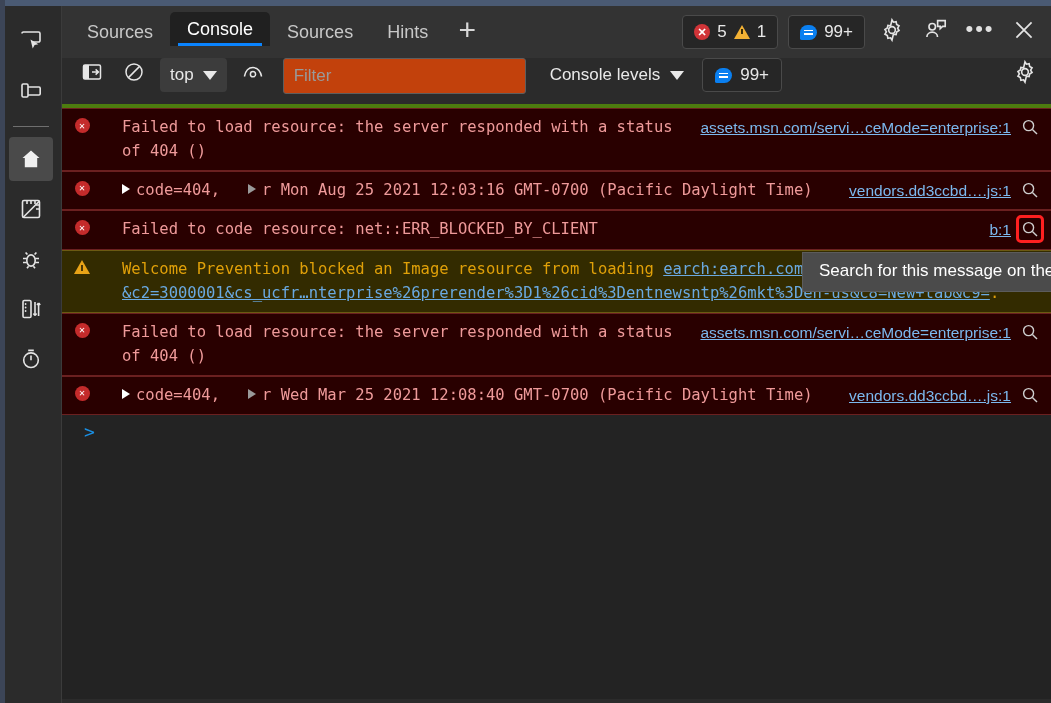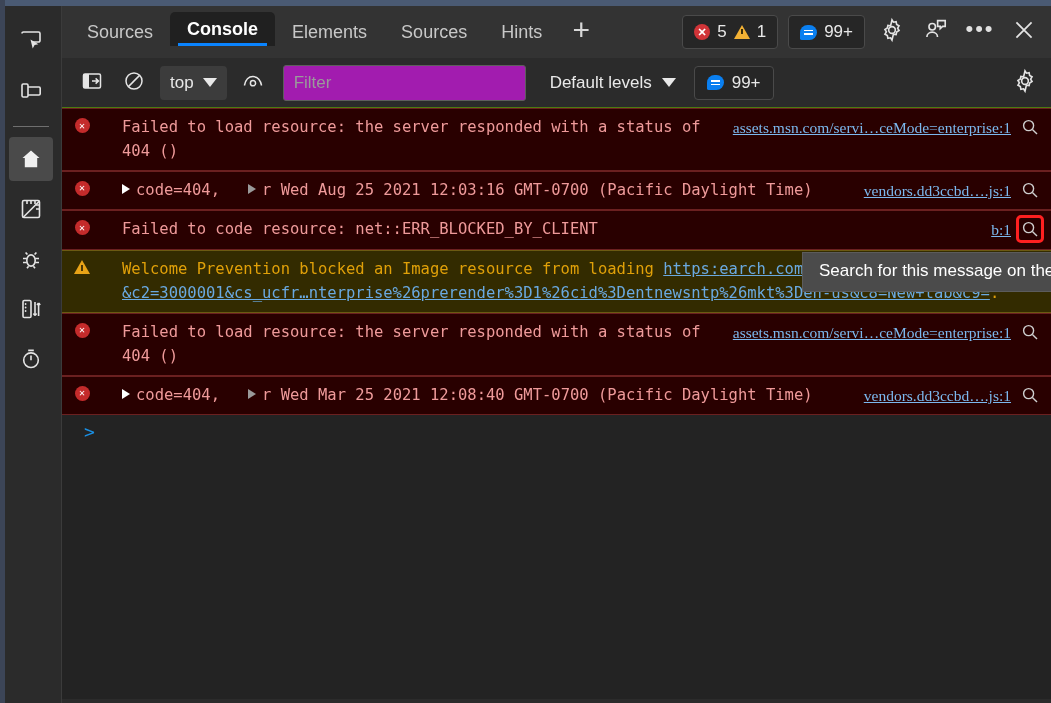--- a/index.html
+++ b/index.html
@@ -76,21 +76,20 @@
     color: #c8c8c8;
     font-size: 18px;
     position: relative;
     white-space: nowrap;
   }
   .tab.active {
     background: #202020;
     color: #ffffff;
     border-radius: 5px 5px 0 0;
     margin: 6px 0 12px 0;
-    font-weight: bold;
   }
   .tab.active:after {
     content: ""; position: absolute;
     left: 8px; right: 8px; bottom: 0; height: 3px;
     background: #0a84ff;
   }
   .tab-add {
     display: flex; align-items: center; justify-content: center;
     width: 44px; color: #d8d8d8; font-size: 30px; font-weight: 300;
     padding-bottom: 4px;
@@ -140,25 +139,25 @@
     display: flex; align-items: center; justify-content: center;
     color: #e0e0e0;
     border-radius: 4px;
   }
   .dots { letter-spacing: 2px; font-size: 22px; line-height: 1; padding-bottom: 7px; }
 
   
   .console-toolbar {
     height: 50px;
     background: #2b2b2b;
-    display: flex; align-items: center;
+    display: flex; align-items: flex-start;
     padding: 0 10px 0 14px;
     gap: 10px;
     flex: 0 0 50px;
-    border-bottom: 1px solid #4d7c0f;
+    border-bottom: 4px solid #4d7c0f;
   }
   .tool-btn {
     width: 32px; height: 32px;
     display: flex; align-items: center; justify-content: center;
     color: #e6e6e6; border-radius: 4px;
   }
   .ctx-select {
     display: flex; align-items: center; gap: 9px;
     background: #3c3c3c;
     border-radius: 4px;
@@ -169,21 +168,21 @@
   }
   .caret-down {
     width: 0; height: 0;
     border-left: 7px solid transparent;
     border-right: 7px solid transparent;
     border-top: 9px solid #e9e9e9;
   }
   .filter-input {
     flex: 0 0 182px;
     height: 36px;
-    background: #a21caf;
+    background: #c2410c;
     border: 1px solid #5e5e5e;
     border-radius: 3px;
     color: #c9c9c9;
     font-size: 17px;
     padding: 0 10px;
     font-family: "Liberation Sans", sans-serif;
     margin-left: 4px;
   }
   .filter-input::placeholder { color: #9a9a9a; }
   .levels-select {
@@ -253,21 +252,21 @@
   .msg-text { flex: 1 1 auto; min-width: 0; padding-right: 10px; word-break: break-word; margin-left: 28px; }
   .msg-right {
     flex: 0 0 auto;
     display: flex; align-items: flex-start; gap: 8px;
     padding-top: 1px;
   }
   .src-link {
     color: #7cb8ee;
     text-decoration: underline;
     white-space: nowrap;
-    font-family: Liberation Serif, serif;
+    font-family: Liberation Sans, sans-serif;
     font-size: 15.5px;
   }
   .search-web-btn {
     width: 22px; height: 22px;
     display: flex; align-items: center; justify-content: center;
     color: #cfcfcf;
   }
   .search-web-btn.highlight {
     outline: 3px solid #ff2020;
     border-radius: 2px;
@@ -400,23 +399,20 @@
 
       <div class="tabbar">
         <div class="tabs">
           <div class="tab">
             <span>Sources</span>
           </div>
           <div class="tab active">
             <span>Console</span>
           </div>
           <div class="tab">
-            <span>Elements</span>
-          </div>
-          <div class="tab">
             <span>Sources</span>
           </div>
           <div class="tab">
             <span>Hints</span>
           </div>
           <div class="tab-add">
             <span>+</span>
           </div>
         </div>
 
@@ -489,21 +485,21 @@
         <div class="tool-btn">
           <span>
             <svg width="24" height="22" viewBox="0 0 24 22" fill="none" stroke="#e6e6e6" stroke-width="1.5">
               <path d="M3.4 15.5C4.6 9.6 7.9 6.6 12 6.6s7.4 3 8.6 8.9"></path>
               <circle cx="12" cy="13.2" r="2.6"></circle>
             </svg>
           </span>
         </div>
         <input class="filter-input" value="" placeholder="Filter" style="">
         <div class="levels-select">
-          <span>Default levels</span>
+          <span>Console levels</span>
           <span class="caret-down"></span>
         </div>
         <div class="msg-count-badge">
           <span class="ic-msg-bubble">
               <span></span>
               <span></span>
             </span>
           <span class="badge-num">99+</span>
         </div>
         <div class="toolbar-spacer"></div>
@@ -533,21 +529,21 @@
               </svg>
             </span>
           </div>
         </div>
 
         <div class="msg-row error">
           <div class="sev-icon">
               <span class="err-dot">✕</span>
             </div>
           <div class="msg-text">
-            <span class="tri-caret"></span><span>code=404,</span>&nbsp;&nbsp;&nbsp;<span class="tri-caret dim"></span><span>r</span>&nbsp;<span>Wed Aug 25 2021 12:03:16 GMT-0700 (Pacific Daylight Time)</span>
+            <span class="tri-caret"></span><span>code=404,</span>&nbsp;&nbsp;&nbsp;<span class="tri-caret dim"></span><span>r</span>&nbsp;<span>Mon Aug 25 2021 12:03:16 GMT-0700 (Pacific Daylight Time)</span>
           </div>
           <div class="msg-right">
             <a class="src-link">vendors.dd3ccbd….js:1</a>
             <span class="search-web-btn">
               <svg width="18" height="18" viewBox="0 0 18 18" fill="none" stroke="#cfcfcf" stroke-width="1.4">
                 <circle cx="7.6" cy="7.6" r="5"></circle>
                   <path d="M11.4 11.4 16 16"></path>
               </svg>
             </span>
           </div>
@@ -566,21 +562,21 @@
                   <path d="M11.4 11.4 16 16"></path>
               </svg>
             </span>
           </div>
         </div>
 
         <div class="msg-row warn">
           <div class="sev-icon">
               <span class="warn-tri"></span>
             </div>
-          <div class="msg-text"><span>Welcome Prevention blocked an Image resource from loading </span><a class="url-link"><span>https:</span><span>earch.com/b?rn=1629918519649&amp;c1=2&amp;c2=3000001&amp;cs_ucfr…nterprise%26prerender%3D1%26</span><span>cid%3Dentnewsntp%26mkt%3Den-us&amp;c8=New+tab&amp;c9=</span></a><span>.</span></div>
+          <div class="msg-text"><span>Welcome Prevention blocked an Image resource from loading </span><a class="url-link"><span>earch:</span><span>earch.com/b?rn=1629918519649&amp;c1=2&amp;c2=3000001&amp;cs_ucfr…nterprise%26prerender%3D1%26</span><span>cid%3Dentnewsntp%26mkt%3Den-us&amp;c8=New+tab&amp;c9=</span></a><span>.</span></div>
         </div>
 
         <div class="msg-row error">
           <div class="sev-icon">
               <span class="err-dot">✕</span>
             </div>
           <div class="msg-text">Failed to load resource: the server responded with a status of 404 ()</div>
           <div class="msg-right">
             <a class="src-link">assets.msn.com/servi…ceMode=enterprise:1</a>
             <span class="search-web-btn">

